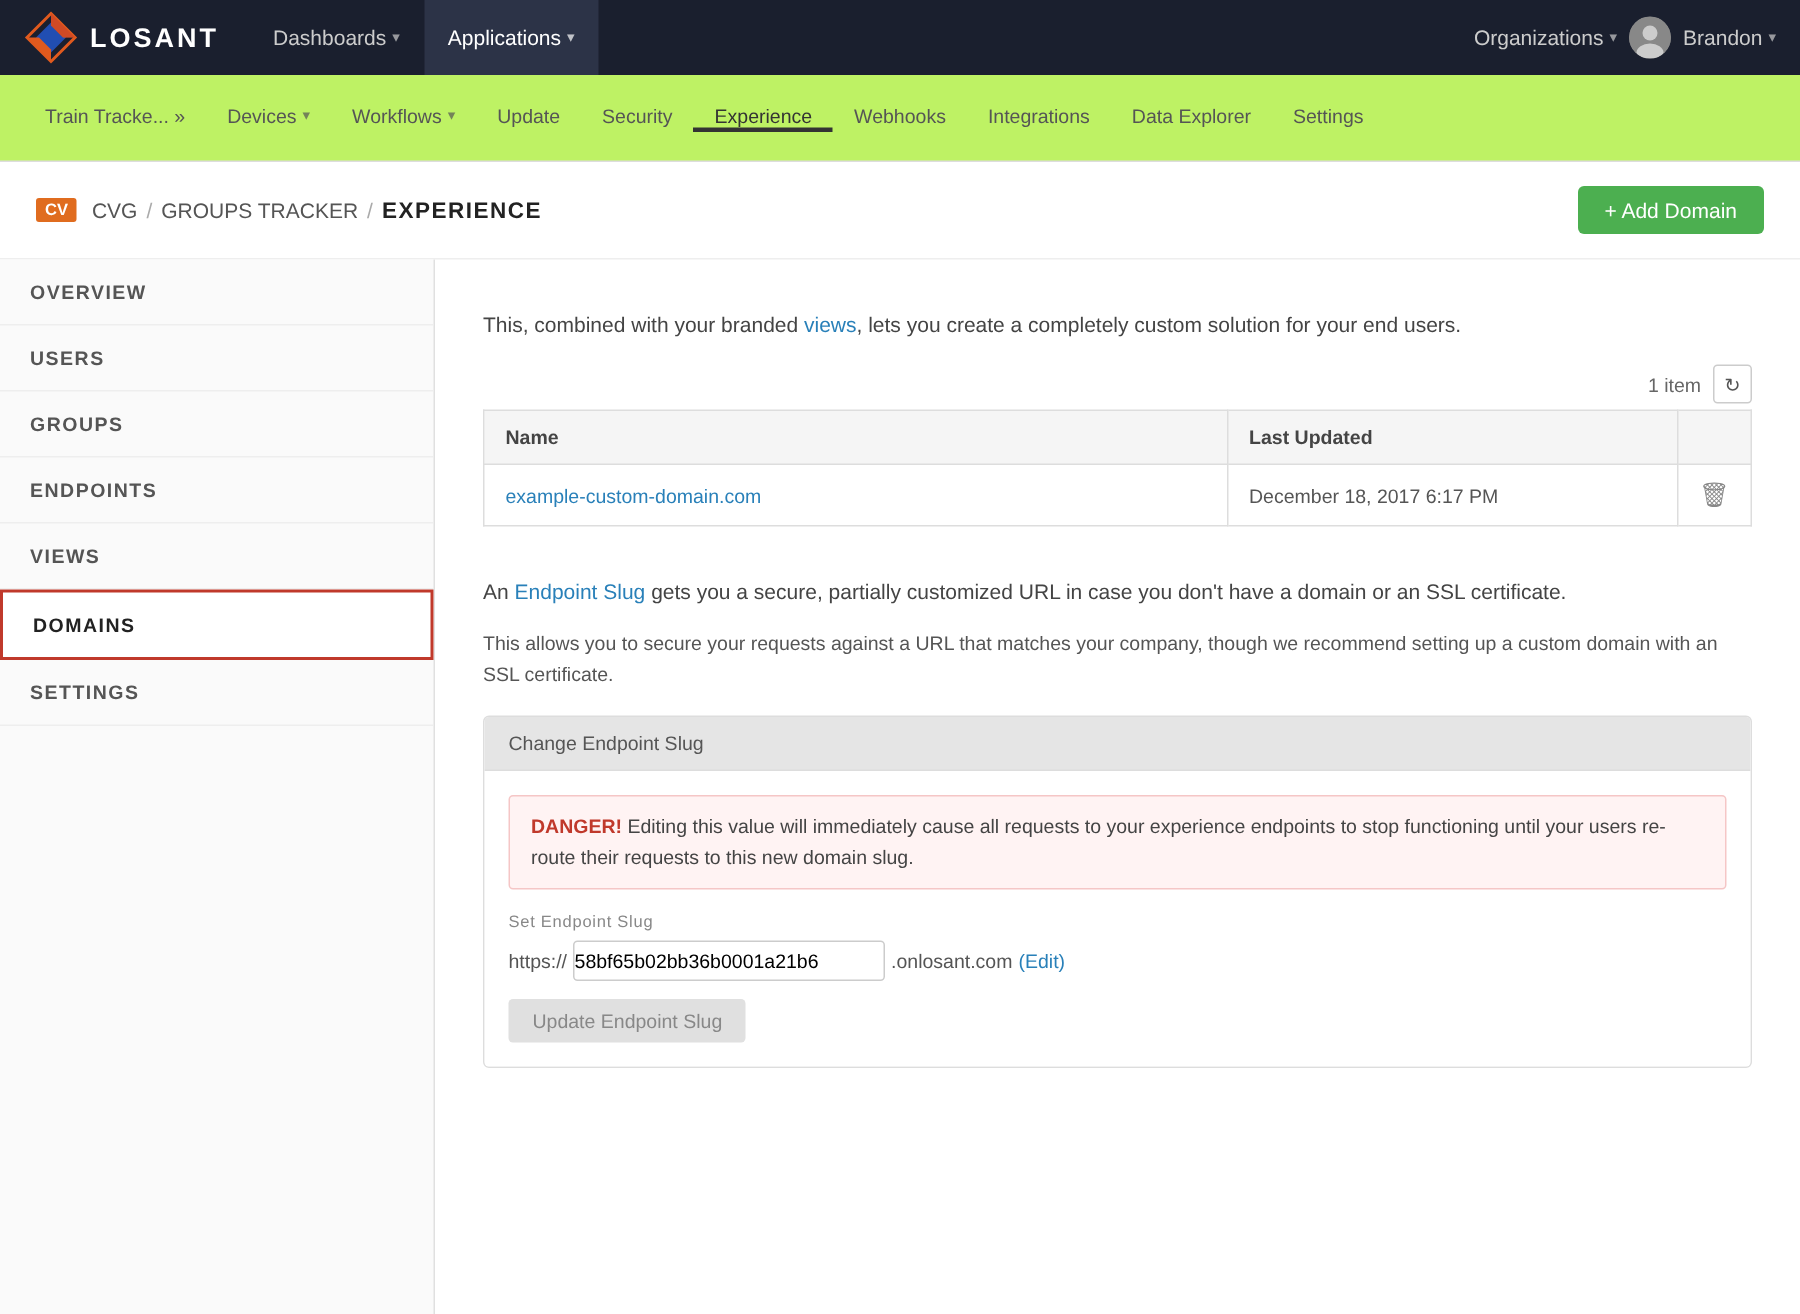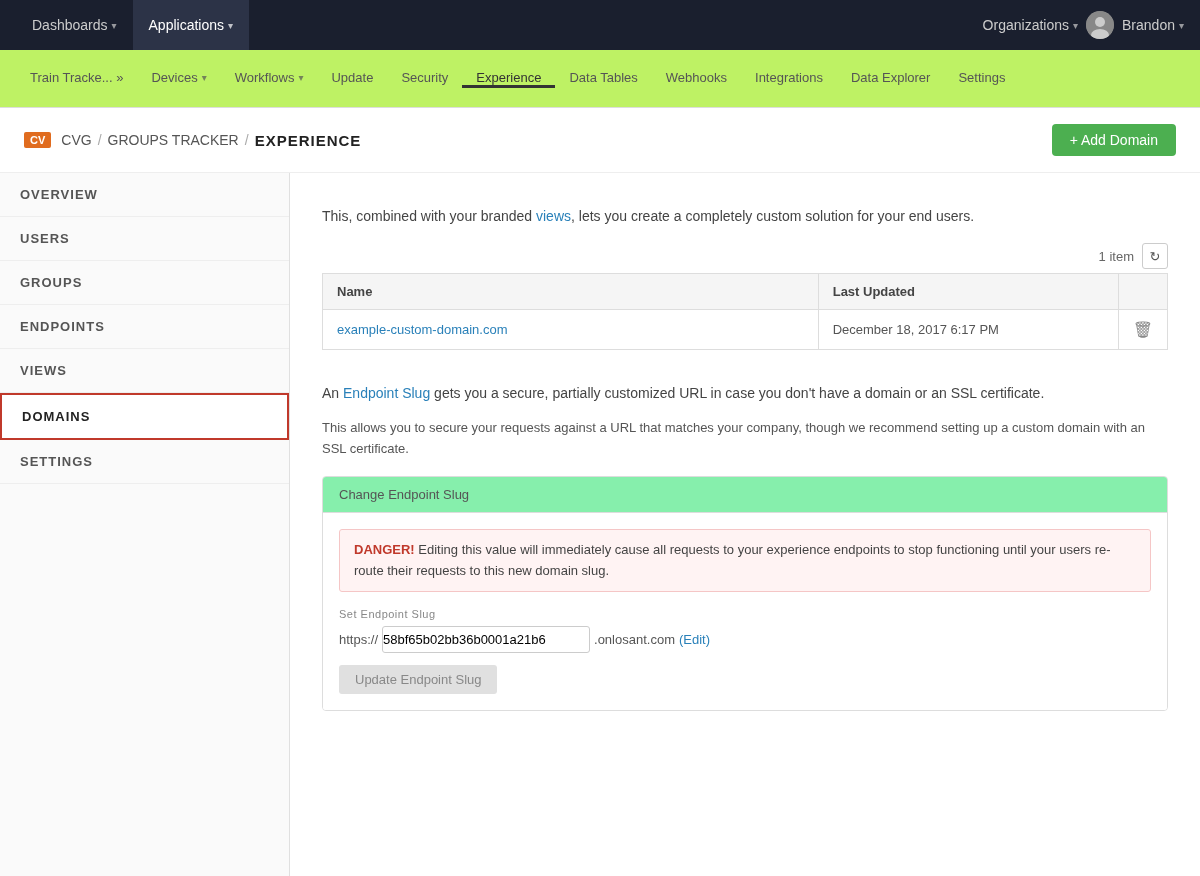--- a/index.html
+++ b/index.html
@@ -206,21 +206,21 @@
       color: #555;
       line-height: 1.6;
       margin-bottom: 16px;
     }
     .change-slug-box {
       border: 1px solid #ddd;
       border-radius: 4px;
       overflow: hidden;
     }
     .change-slug-header {
-      background: #86efac;
+      background: #e5e5e5;
       padding: 10px 16px;
       font-size: 13px;
       color: #555;
       border-bottom: 1px solid #ddd;
     }
     .change-slug-body { padding: 16px; background: #fff; }
     .danger-box {
       background: #fff3f3;
       border: 1px solid #f5c6c6;
       border-radius: 3px;
@@ -282,20 +282,30 @@
     .chevron { font-size: 10px; opacity: 0.7; }
 
     
     .logo-svg { width: 36px; height: 36px; }
   </style>
 </head>
 <body>
 
 <nav class="top-nav">
   <div class="top-nav-left">
+    <div class="logo">
+      <svg class="logo-svg" viewBox="0 0 36 36">
+        <polygon points="18,2 34,18 18,34 2,18" fill="none" stroke="#e05a1e" stroke-width="2"></polygon>
+        <polygon points="18,8 28,18 18,28 8,18" fill="#2563eb" opacity="0.7"></polygon>
+        <polygon points="18,2 34,18 26,18 18,10" fill="#e05a1e"></polygon>
+        <polygon points="2,18 18,34 18,26 10,18" fill="#e05a1e"></polygon>
+        <polygon points="18,2 18,10 26,18 34,18" fill="#c0392b" opacity="0.5"></polygon>
+      </svg>
+      <span class="logo-text">LOSANT</span>
+    </div>
     <a class="top-nav-item">
       <span>Dashboards</span>
       <span class="chevron">▾</span>
     </a>
     <a class="top-nav-item active">
       <span>Applications</span>
       <span class="chevron">▾</span>
     </a>
   </div>
   <div class="top-nav-right">
@@ -332,23 +342,20 @@
   <a class="sub-nav-item">
     <span>Update</span>
   </a>
   <a class="sub-nav-item">
     <span>Security</span>
   </a>
   <a class="sub-nav-item active">
     <span>Experience</span>
   </a>
   <a class="sub-nav-item">
-    <span>Data Tables</span>
-  </a>
-  <a class="sub-nav-item">
     <span>Webhooks</span>
   </a>
   <a class="sub-nav-item">
     <span>Integrations</span>
   </a>
   <a class="sub-nav-item">
     <span>Data Explorer</span>
   </a>
   <a class="sub-nav-item">
     <span>Settings</span>

